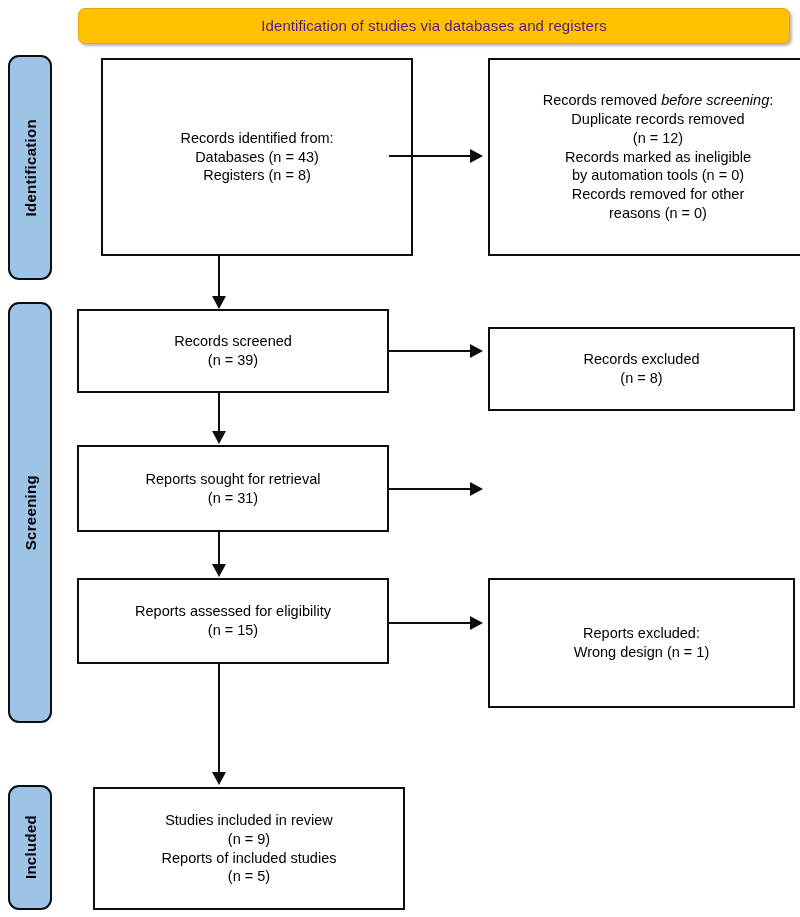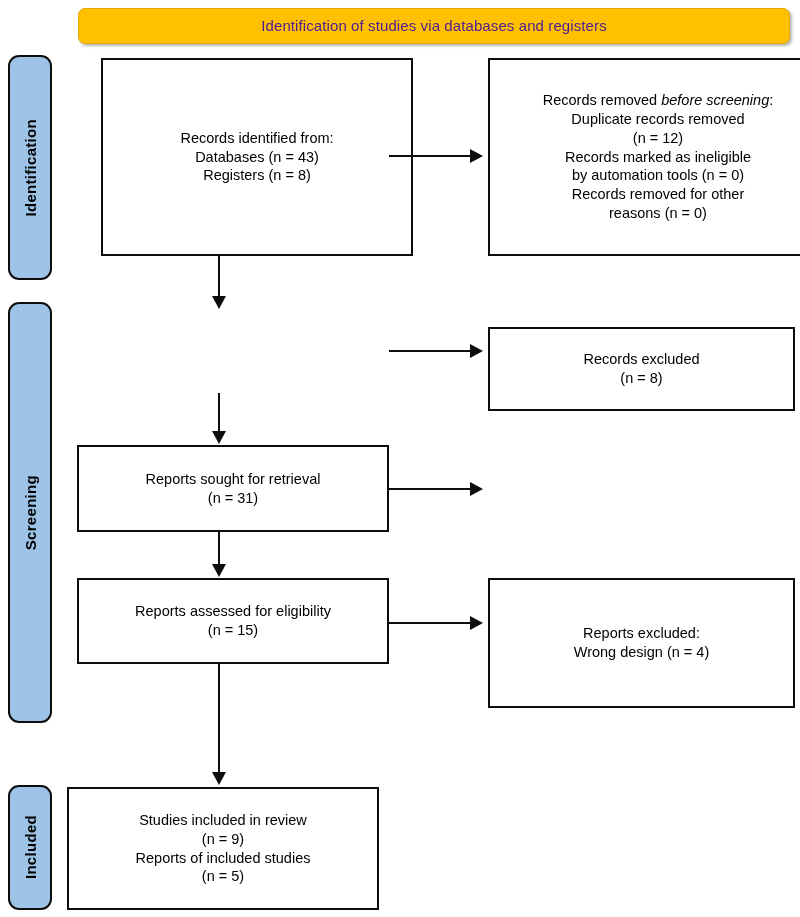--- a/index.html
+++ b/index.html
@@ -89,21 +89,21 @@
     text-align: center;
     white-space: pre-line;
   }
   .node-text em { font-style: italic; }
 
   
   #node-identified { left: 77px; top: 58px;  width: 312px; height: 198px; margin-left: 24px; }
   #node-screened   { left: 77px; top: 309px; width: 312px; height: 84px;  }
   #node-sought     { left: 77px; top: 445px; width: 312px; height: 87px; align-items: center;  }
   #node-assessed   { left: 77px; top: 578px; width: 312px; height: 86px; justify-content: center;  }
-  #node-included   { left: 67px; top: 787px; width: 312px; height: 123px; }
+  #node-included   { left: 93px; top: 787px; width: 312px; height: 123px; }
   
   #node-removed      { left: 488px; top: 58px;  width: 340px; height: 198px; }
   #node-rec-excluded { left: 488px; top: 327px; width: 307px; height: 84px;  }
   #node-not-retrieved{ left: 488px; top: 450px; width: 307px; height: 78px;  }
   #node-rep-excluded { left: 488px; top: 578px; width: 307px; height: 130px; }
 
   
   .edge { position: absolute; background: #0d0d0d; }
   .edge-h { height: 2px; }
   .edge-v { width: 2px; }
@@ -158,20 +158,24 @@
 Records removed for other
 reasons (n = 0)</span></div>
   </div>
 
   <div class="edge edge-h" style="left:389px; top:155px; width:83px;"></div>
   <div class="arrowhead arrow-right" style="left:470px; top:149px;"></div>
 
   <div class="edge edge-v" style="left:218px; top:256px; height:42px;"></div>
   <div class="arrowhead arrow-down" style="left:212px; top:296px;"></div>
 
+  <div class="node" id="node-screened">
+    <div class="node-text">Records screened
+(n = 39)</div>
+  </div>
 
   <div class="node" id="node-rec-excluded">
     <div class="node-text">Records excluded
 (n = 8)</div>
   </div>
 
   <div class="edge edge-h" style="left:389px; top:350px; width:83px;"></div>
   <div class="arrowhead arrow-right" style="left:470px; top:344px;"></div>
 
   <div class="edge edge-v" style="left:218px; top:393px; height:40px;"></div>
@@ -189,21 +193,21 @@
   <div class="edge edge-v" style="left:218px; top:532px; height:34px;"></div>
   <div class="arrowhead arrow-down" style="left:212px; top:564px;"></div>
 
   <div class="node" id="node-assessed">
     <div class="node-text">Reports assessed for eligibility
 (n = 15)</div>
   </div>
 
   <div class="node" id="node-rep-excluded">
     <div class="node-text">Reports excluded:
-Wrong design (n = 4)</div>
+Wrong design (n = 1)</div>
   </div>
 
   <div class="edge edge-h" style="left:389px; top:622px; width:83px;"></div>
   <div class="arrowhead arrow-right" style="left:470px; top:616px;"></div>
 
   <div class="edge edge-v" style="left:218px; top:664px; height:110px;"></div>
   <div class="arrowhead arrow-down" style="left:212px; top:772px;"></div>
 
   <div class="node" id="node-included">
     <div class="node-text">Studies included in review

